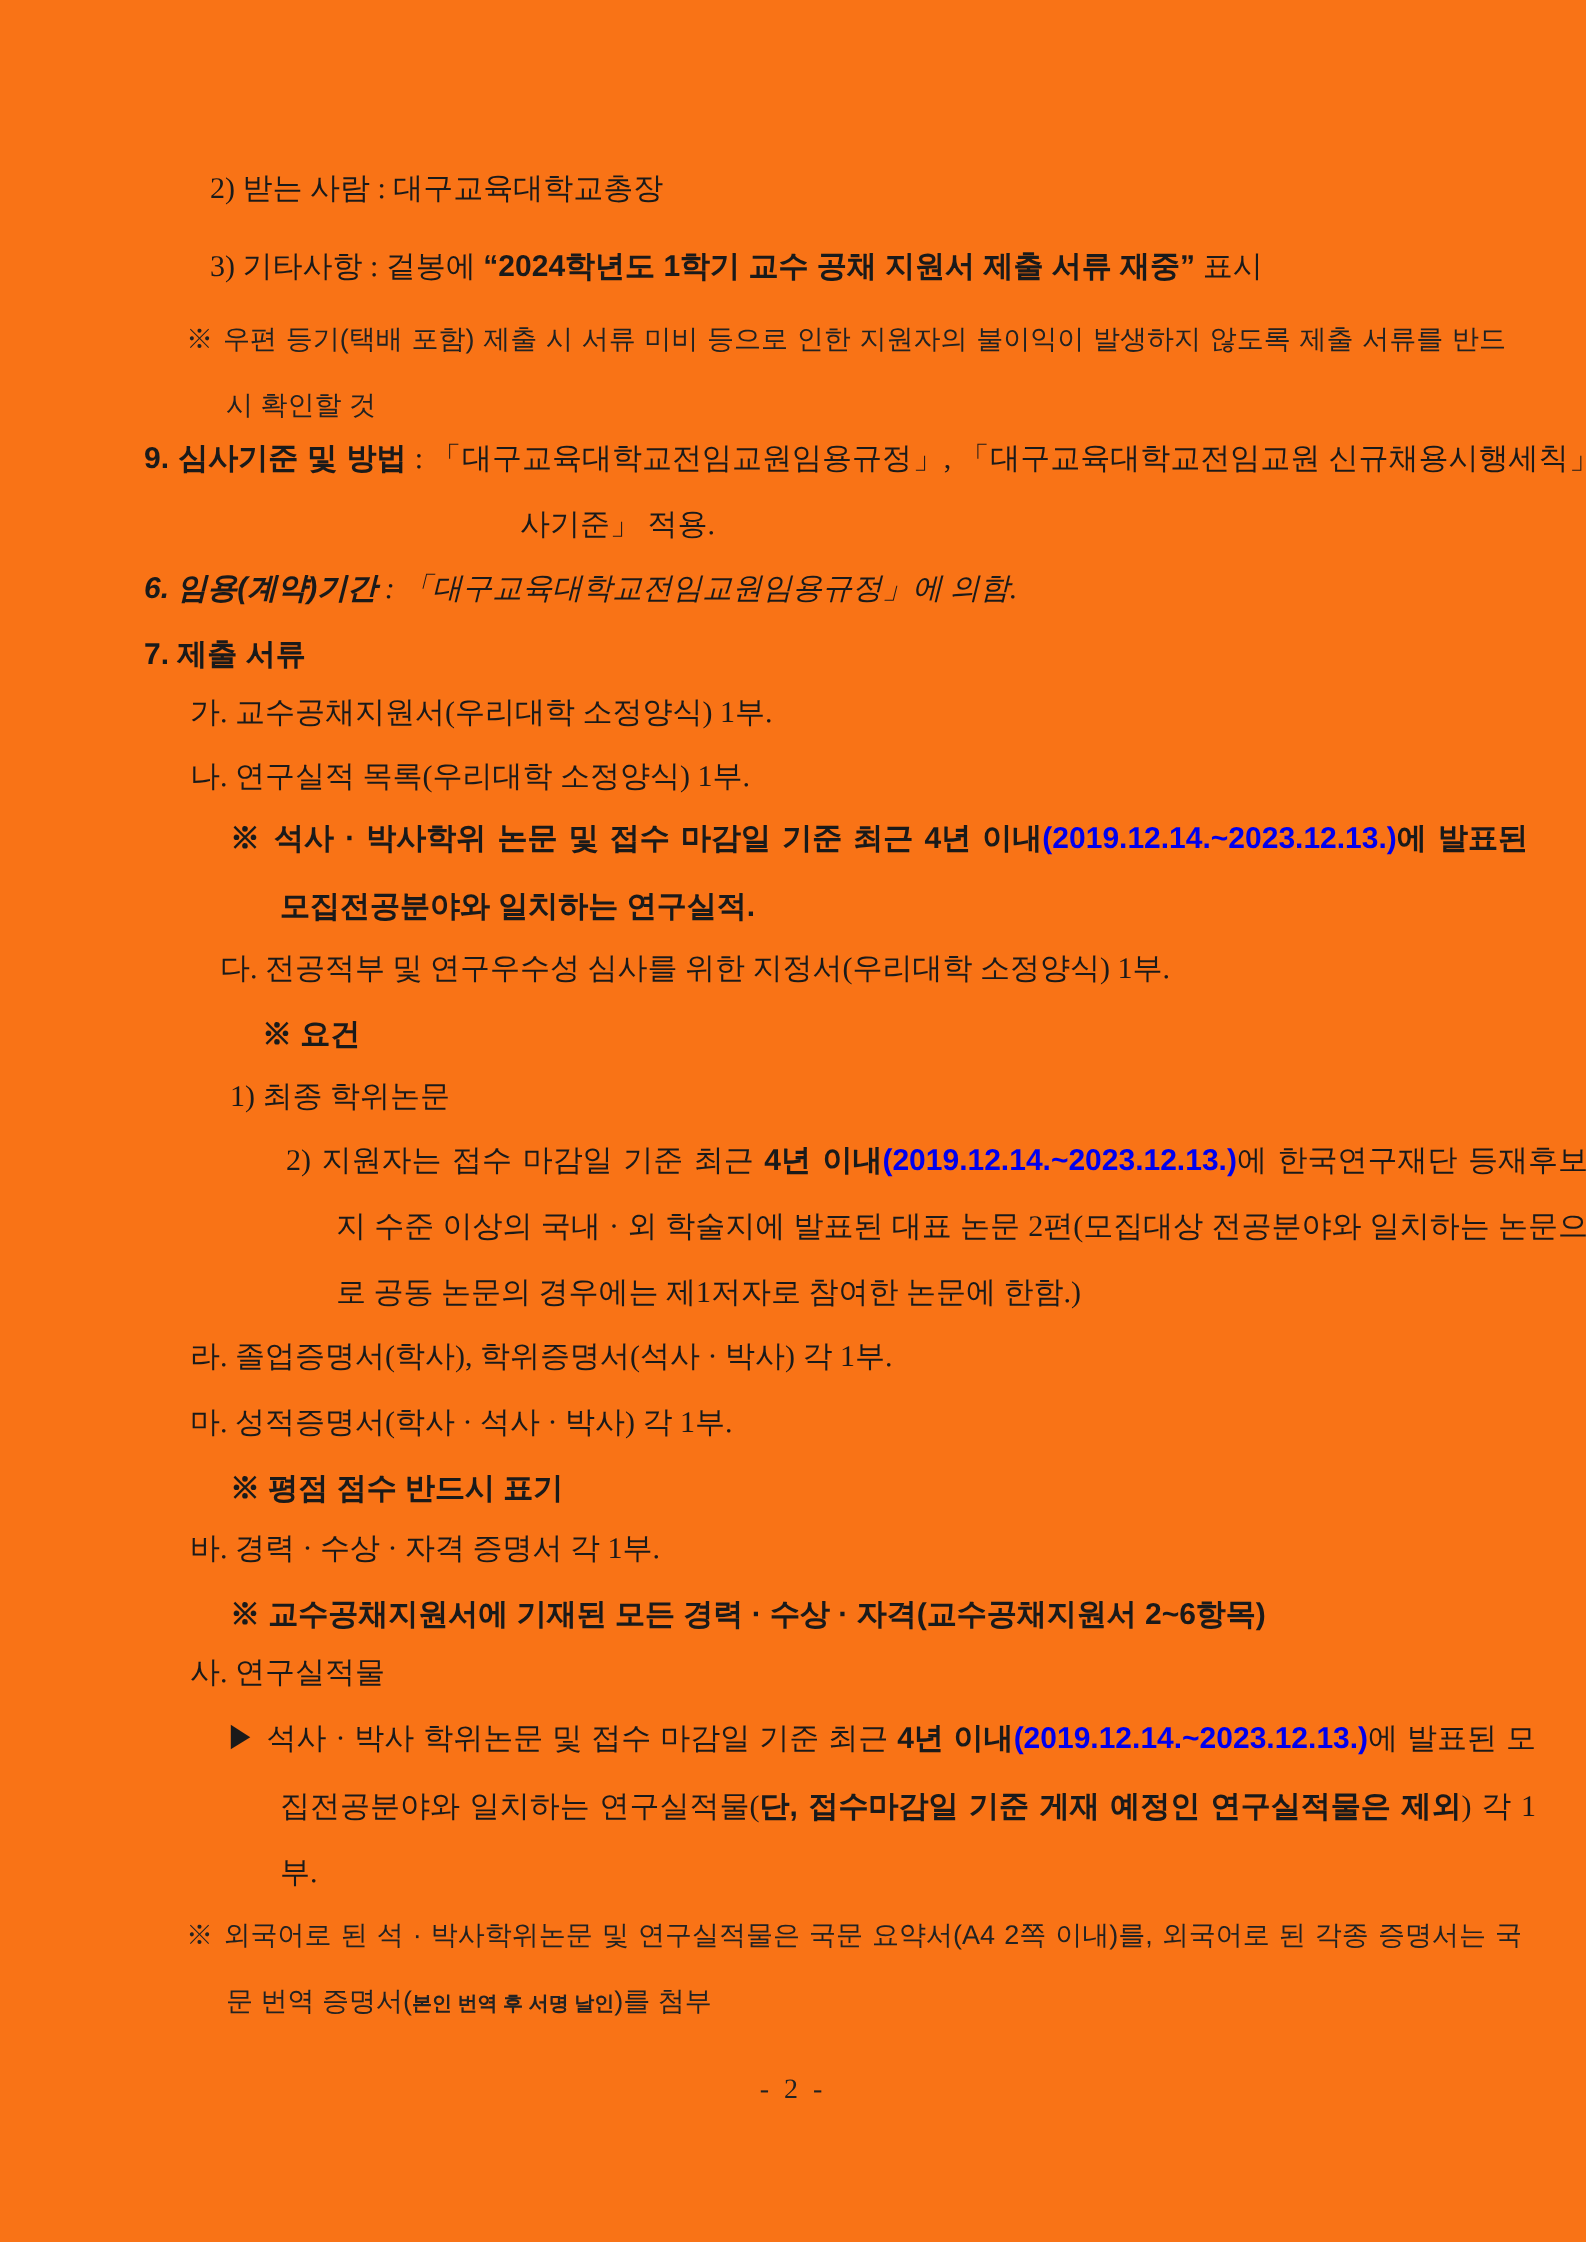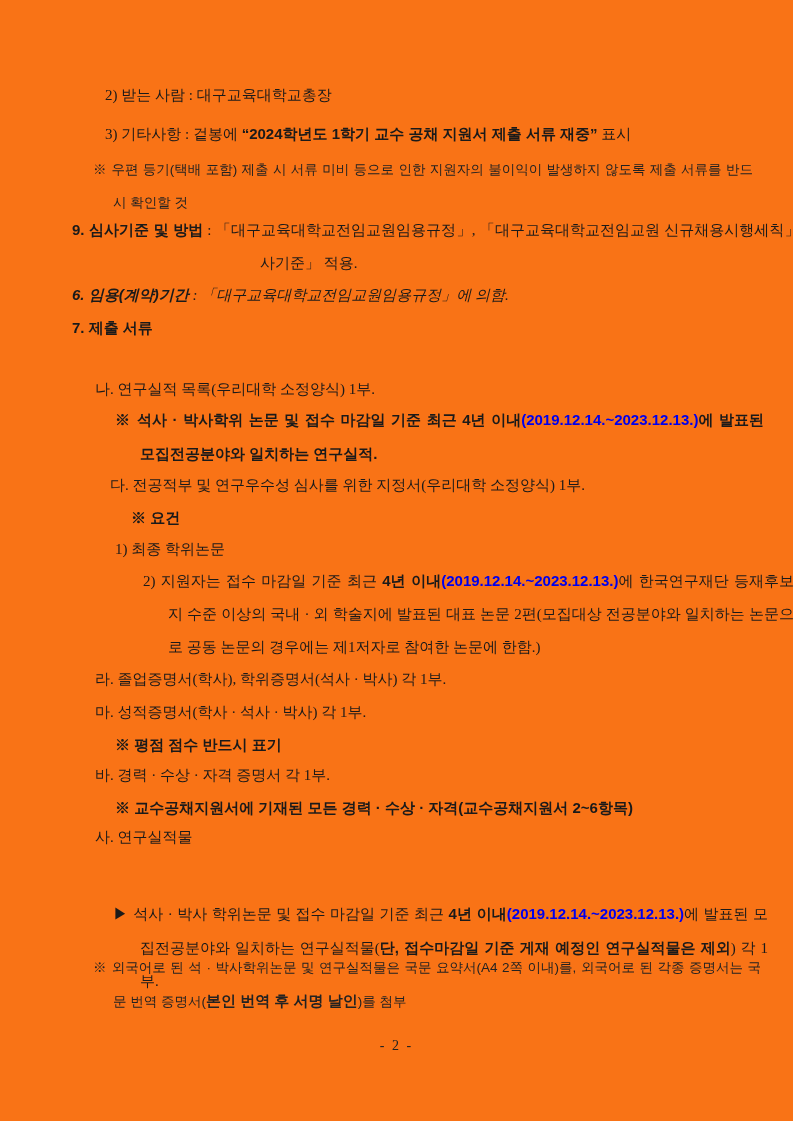--- a/index.html
+++ b/index.html
@@ -58,20 +58,23 @@
   </div>
 
   <div class="line serif" style="top:278px; left:72px; width:662px;font-style:italic;">
     <span class="b">6. 임용(계약)기간</span><span> : 「대구교육대학교전임교원임용규정」에 의함.</span>
   </div>
 
   <div class="line" style="top:311px; left:72px; width:662px;">
     <span class="b">7. 제출 서류</span>
   </div>
 
+  <div class="line serif" style="top:341px; left:95px; width:640px;">
+    <span>가. 교수공채지원서(우리대학 소정양식) 1부.</span>
+  </div>
 
   <div class="line serif" style="top:373px; left:95px; width:640px;">
     <span>나. 연구실적 목록(우리대학 소정양식) 1부.</span>
   </div>
 
   <div class="line hang25" style="top:403px; left:115px; width:624px;">
     <span class="b">※ 석사 · 박사학위 논문 및 접수 마감일 기준 최근 4년 이내</span><span class="blue">(2019.12.14.~2023.12.13.)</span><span class="b">에 발표된 모집전공분야와 일치하는 연구실적.</span>
   </div>
 
   <div class="line serif" style="top:469px; left:110px; width:640px;">
@@ -107,25 +110,25 @@
   </div>
 
   <div class="line" style="top:791px; left:115px; width:620px;">
     <span class="b">※ 교수공채지원서에 기재된 모든 경력 · 수상 · 자격(교수공채지원서 2~6항목)</span>
   </div>
 
   <div class="line serif" style="top:821px; left:95px; width:640px;">
     <span>사. 연구실적물</span>
   </div>
 
-  <div class="line serif hang27" style="top:853px; left:113px; width:628px;margin-top:44px;">
+  <div class="line serif hang27" style="top:853px; left:113px; width:628px;">
     <span>▶ 석사 · 박사 학위논문 및 접수 마감일 기준 최근 </span><span class="b">4년 이내</span><span class="blue">(2019.12.14.~2023.12.13.)</span><span>에 발표된 모집전공분야와 일치하는 연구실적물(</span><span class="b">단, 접수마감일 기준 게재 예정인 연구실적물은 제외</span><span>) 각 1부.</span>
   </div>
 
   <div class="line note hang20" style="top:951px; left:93px; width:648px;">
-    <span>※ 외국어로 된 석 · 박사학위논문 및 연구실적물은 국문 요약서(A4 2쪽 이내)를, 외국어로 된 각종 증명서는 국문 번역 증명서(</span><span class="b" style="font-size:15px;">본인 번역 후 서명 날인</span><span>)를 첨부</span>
+    <span>※ 외국어로 된 석 · 박사학위논문 및 연구실적물은 국문 요약서(A4 2쪽 이내)를, 외국어로 된 각종 증명서는 국문 번역 증명서(</span><span class="b" style="font-size:10px;">본인 번역 후 서명 날인</span><span>)를 첨부</span>
   </div>
 
   <div class="footer">
     <span>- 2 -</span>
   </div>
 
 </div>
 
 </body></html>

